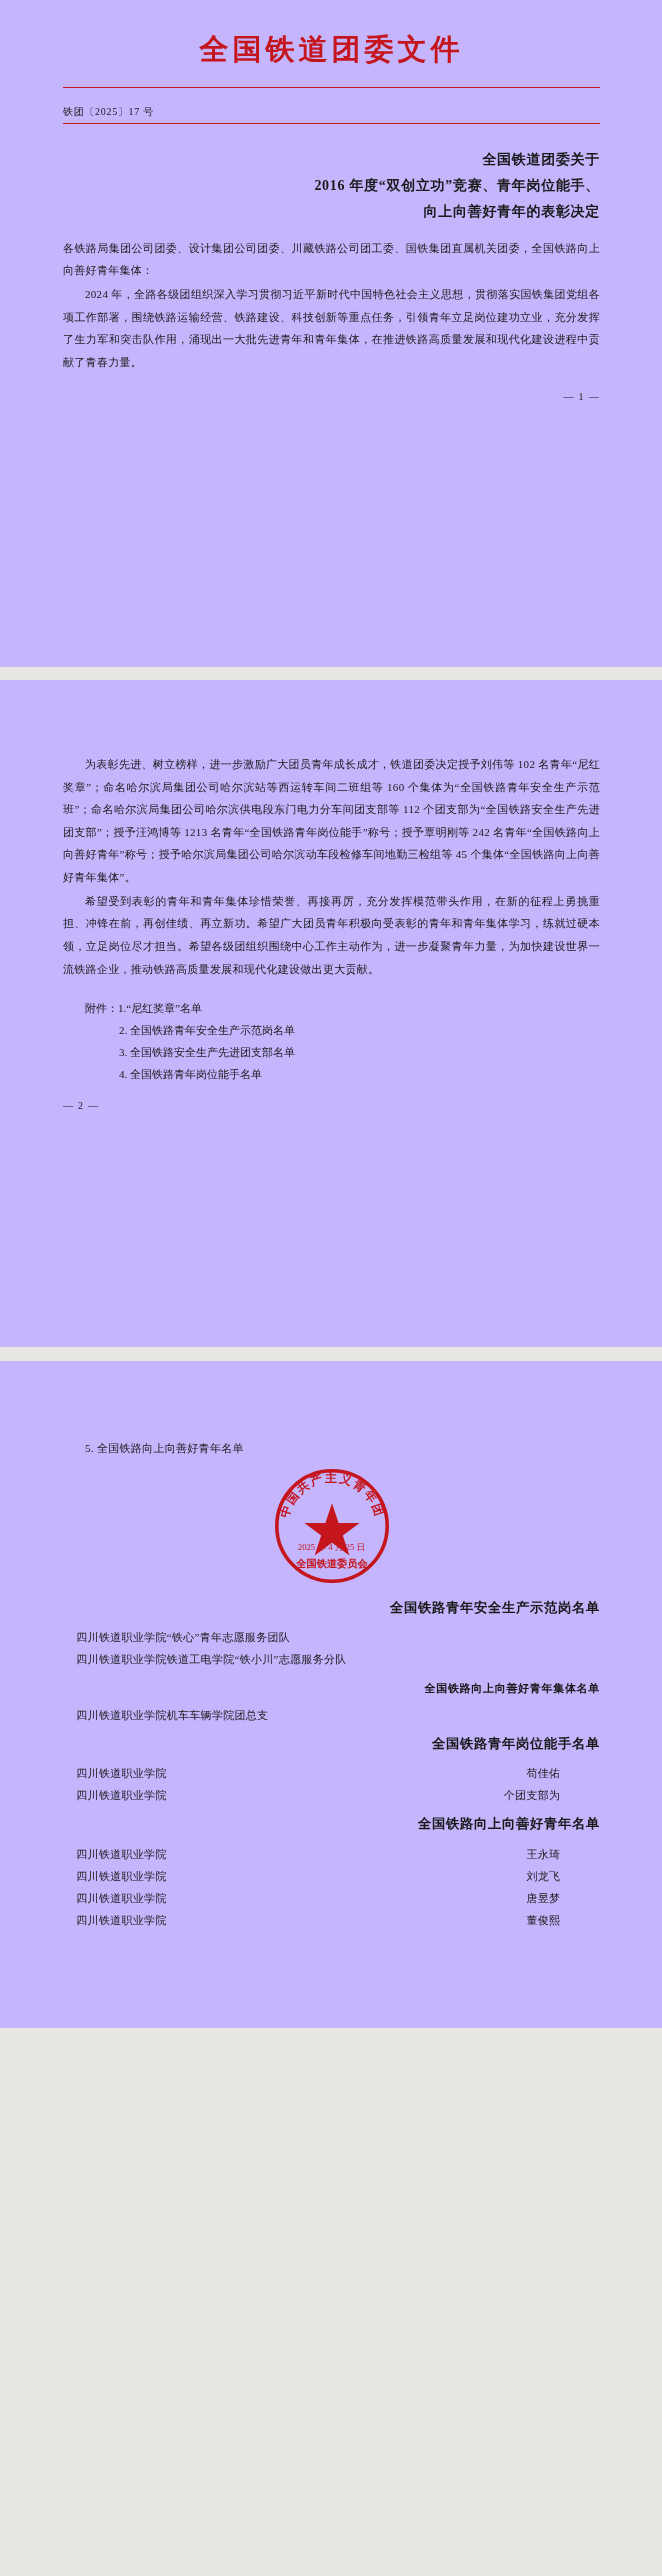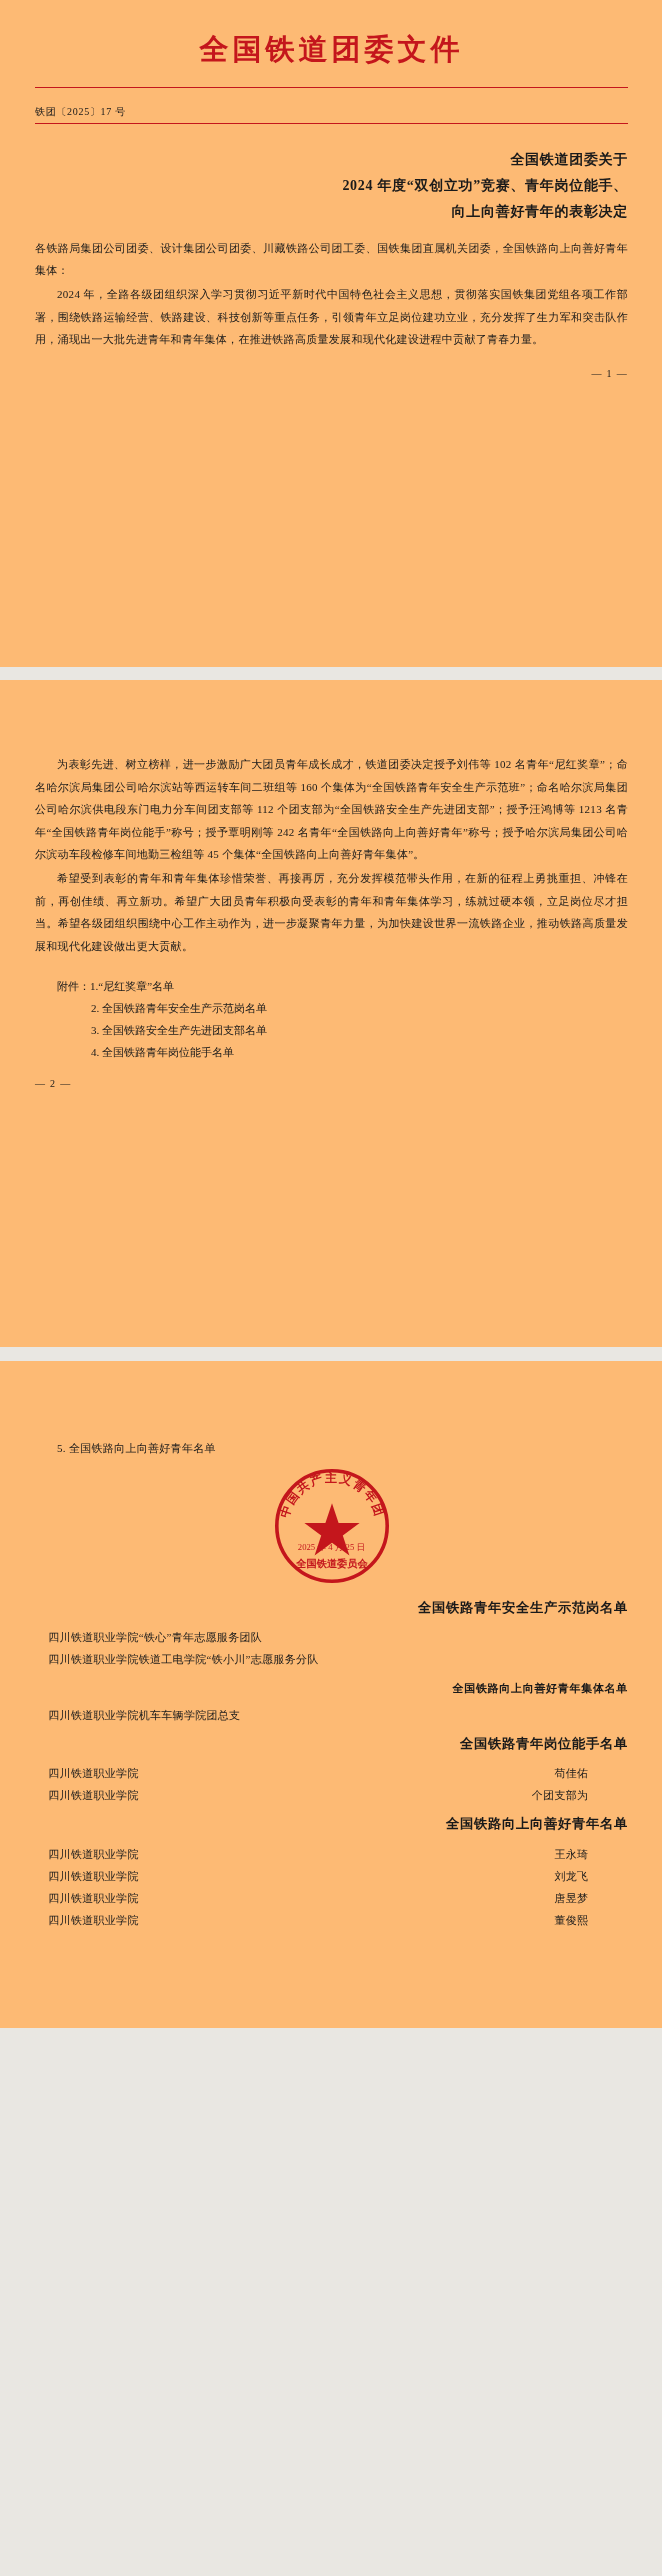--- a/index.html
+++ b/index.html
@@ -14,24 +14,24 @@
   }
   .page-wrap {
     width: 663px;
     margin: 0 auto;
   }
   .gap {
     height: 13.3px;
     background: #e9e7e2;
   }
   .page {
-    background: #fdba74;
+    background: #c4b5fd;
     width: 663px;
     box-sizing: border-box;
-    padding: 0 35px;
+    padding: 0 63px;
     position: relative;
   }
   .page-1 { height: 667px; padding-top: 0; }
   .page-2 { height: 667px; }
   .page-3 { height: 667px; }
 
   
   .masthead {
     text-align: center;
     padding-top: 32px;
@@ -158,21 +158,21 @@
   <div class="page page-1">
     <div class="masthead">
       <div class="masthead-title">全国铁道团委文件</div>
       <hr class="masthead-rule">
     </div>
     <div class="doc-number">铁团〔2025〕17 号</div>
     <hr class="red-rule">
 
     <div class="doc-title">
       <div>全国铁道团委关于</div>
-      <div>2024 年度“双创立功”竞赛、青年岗位能手、</div>
+      <div>2016 年度“双创立功”竞赛、青年岗位能手、</div>
       <div>向上向善好青年的表彰决定</div>
     </div>
 
     <p class="body-text">各铁路局集团公司团委、设计集团公司团委、川藏铁路公司团工委、国铁集团直属机关团委，全国铁路向上向善好青年集体：</p>
     <p class="body-text indent">2024 年，全路各级团组织深入学习贯彻习近平新时代中国特色社会主义思想，贯彻落实国铁集团党组各项工作部署，围绕铁路运输经营、铁路建设、科技创新等重点任务，引领青年立足岗位建功立业，充分发挥了生力军和突击队作用，涌现出一大批先进青年和青年集体，在推进铁路高质量发展和现代化建设进程中贡献了青春力量。</p>
 
     <div class="page-num">— 1 —</div>
   </div>
 
   <div class="gap"></div>

